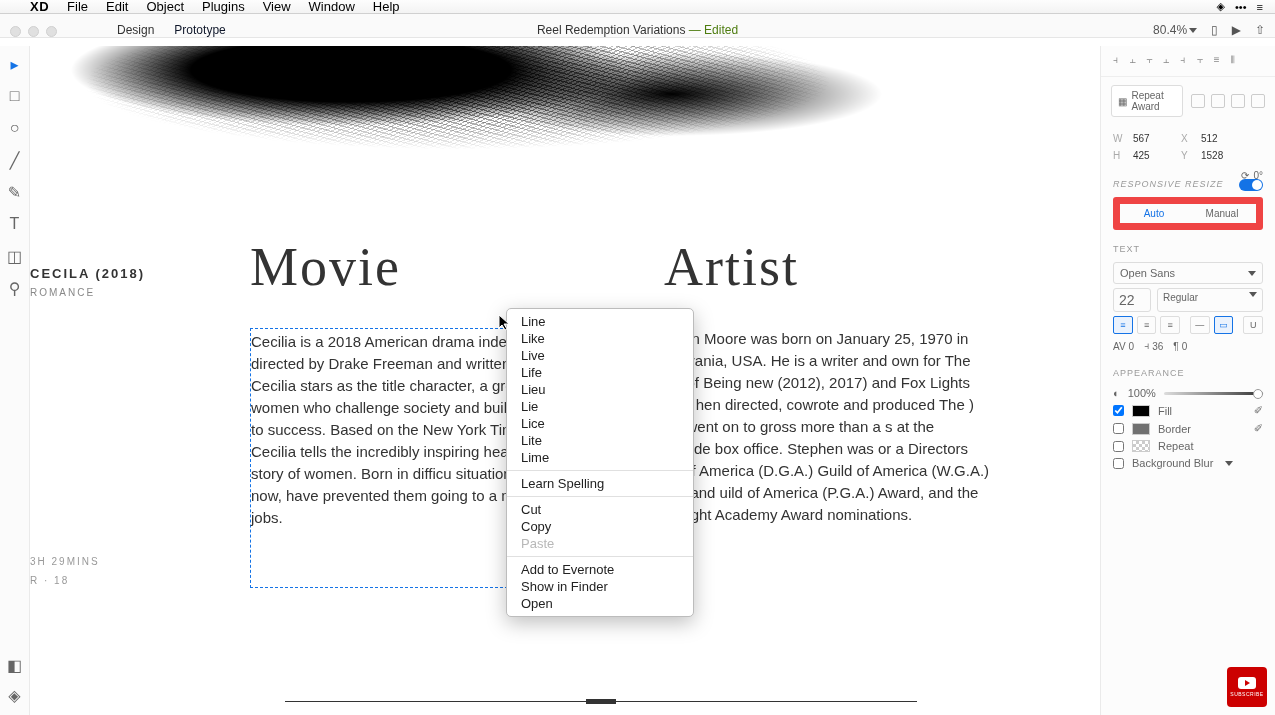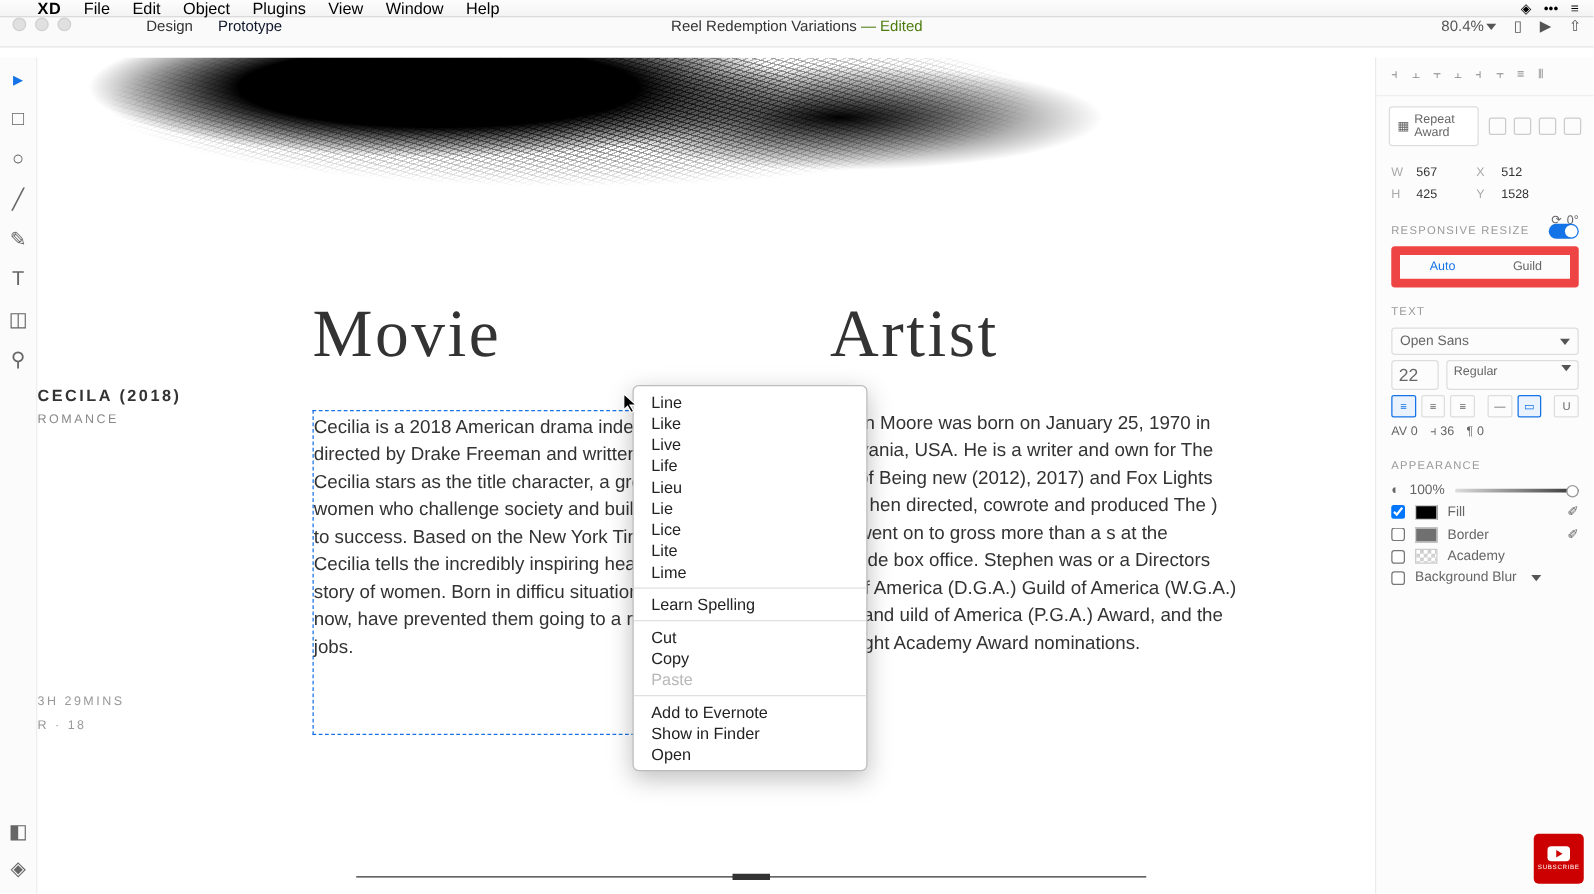--- a/index.html
+++ b/index.html
@@ -6,21 +6,21 @@
 body { width: 1275px; height: 715px; overflow: hidden; background: #fff; position: relative; }
 
 
 .menubar { height: 14px; background: linear-gradient(#fdfdfd,#f3f3f3); border-bottom: 1px solid #d0d0d0; display: flex; align-items: center; padding: 0 12px; font-size: 13px; gap: 18px; }
 .menubar .apple { font-size: 14px; }
 .menubar .app { font-weight: 700; letter-spacing: 0.5px; }
 .menubar-right { margin-left: auto; display: flex; gap: 10px; align-items: center; }
 .menubar-right span { font-size: 11px; }
 
 
-.toolbar { height: 24px; background: #fafafa; border-bottom: 1px solid #e6e6e6; display: flex; align-items: flex-start; padding: 0 10px; font-size: 12px; }
+.toolbar { height: 24px; background: #fafafa; border-bottom: 1px solid #e6e6e6; display: flex; align-items: flex-end; padding: 0 10px; font-size: 12px; }
 .traffic { display: flex; gap: 7px; margin-right: 60px; }
 .traffic span { width: 11px; height: 11px; border-radius: 50%; background: #e0e0e0; border: 1px solid #d0d0d0; }
 .modes { display: flex; gap: 20px; }
 .mode { color: #0f172a; }
 .mode.active { color: #333; font-weight: 500; }
 .title-center { position: absolute; left: 50%; transform: translateX(-50%); color: #333; }
 .title-center .edited { color: #4d7c0f; }
 .toolbar-right { margin-left: auto; display: flex; gap: 14px; align-items: center; color: #555; }
 .toolbar-right .zoom { display: flex; align-items: center; gap: 2px; }
 .tri-down { width: 0; height: 0; border-left: 4px solid transparent; border-right: 4px solid transparent; border-top: 5px solid #555; }
@@ -29,21 +29,21 @@
 .tools { position: absolute; left: 0; top: 46px; width: 30px; height: calc(100% - 46px); background: #fbfbfb; border-right: 1px solid #eaeaea; display: flex; flex-direction: column; align-items: center; padding-top: 10px; gap: 16px; }
 .tools .tool { width: 16px; height: 16px; color: #666; display: flex; align-items: center; justify-content: center; cursor: pointer; }
 .tools .tool.active { color: #1473e6; }
 .tools .bottom { margin-top: auto; margin-bottom: 12px; display: flex; flex-direction: column; gap: 14px; }
 
 
 .canvas { position: absolute; left: 30px; top: 46px; right: 175px; bottom: 0; background: #fff; overflow: hidden; }
 .brush { position: absolute; top: 0; left: 0; right: 0; height: 120px; background: radial-gradient(ellipse 400px 80px at 30% 20%, #000 0%, #000 40%, transparent 70%), radial-gradient(ellipse 300px 60px at 60% 40%, #000 0%, transparent 70%); filter: contrast(2); }
 .brush::before, .brush::after { content:''; position:absolute; inset:0; background: repeating-linear-gradient(15deg, transparent 0 3px, rgba(0,0,0,.5) 3px 4px), repeating-linear-gradient(-25deg, transparent 0 2px, rgba(0,0,0,.4) 2px 3px); mask: radial-gradient(ellipse 500px 90px at 40% 30%, #000 0%, transparent 75%); }
 
-.side-info { position: absolute; left: 0; top: 220px; font-size: 11px; color: #333; margin-top: 43px; }
+.side-info { position: absolute; left: 0; top: 220px; font-size: 11px; color: #333; }
 .side-info .title { font-weight: 700; letter-spacing: 2px; font-size: 13px; margin-bottom: 6px; }
 .side-info .genre { letter-spacing: 2px; color: #888; font-size: 10px; }
 .side-meta { position: absolute; left: 0; top: 510px; font-size: 10px; letter-spacing: 2px; color: #999; }
 .side-meta div { margin-bottom: 8px; }
 
 .heading { font-family: Georgia, serif; font-weight: 300; font-size: 54px; color: #333; letter-spacing: 2px; }
 .h-movie { position: absolute; left: 220px; top: 190px; }
 .h-artist { position: absolute; left: 634px; top: 190px; }
 
 .textbox { position: absolute; font-size: 15px; line-height: 22px; color: #333; }
@@ -233,24 +233,24 @@
     <span class="lbl">H</span>
       <input value="425" style="">
     <span class="lbl">Y</span>
       <input value="1528" style="">
   </div>
   <div class="rot">
       <span>⟳</span>
       <span>0°</span>
     </div>
 
-  <div class="section-lbl" style="position:relative;"><span>RESPONSIVE RESIZE</span><span class="toggle"></span></div>
+  <div class="section-lbl" style="position:relative;font-style:italic;"><span>RESPONSIVE RESIZE</span><span class="toggle"></span></div>
   <div class="seg">
       <span class="active">Auto</span>
-      <span>Guild</span>
+      <span>Manual</span>
     </div>
 
   <div class="section-lbl">TEXT</div>
   <div class="font-sel">
       <span>Open Sans</span>
       <span class="tri-down"></span>
     </div>
   <div class="font-row">
     <div class="small">22</div>
     <div class="wide">
@@ -286,21 +286,21 @@
     </div>
   <div class="app-row">
       <input type="checkbox" style="">
       <span class="swatch" style="background:#707070"></span>
       <span>Border</span>
       <span style="margin-left:auto">✐</span>
     </div>
   <div class="app-row">
       <input type="checkbox" style="">
       <span class="swatch" style="background:linear-gradient(45deg,#ccc 25%,transparent 25%,transparent 75%,#ccc 75%),linear-gradient(45deg,#ccc 25%,#fff 25%,#fff 75%,#ccc 75%);background-size:6px 6px;background-position:0 0,3px 3px"></span>
-      <span>Academy</span>
+      <span>Repeat</span>
     </div>
   <div class="app-row">
       <input type="checkbox" style="">
       <span>Background Blur</span>
       <span class="tri-down" style="margin-left:4px"></span>
     </div>
 </div>
 
 <div class="subscribe">
   <div class="play"></div>

